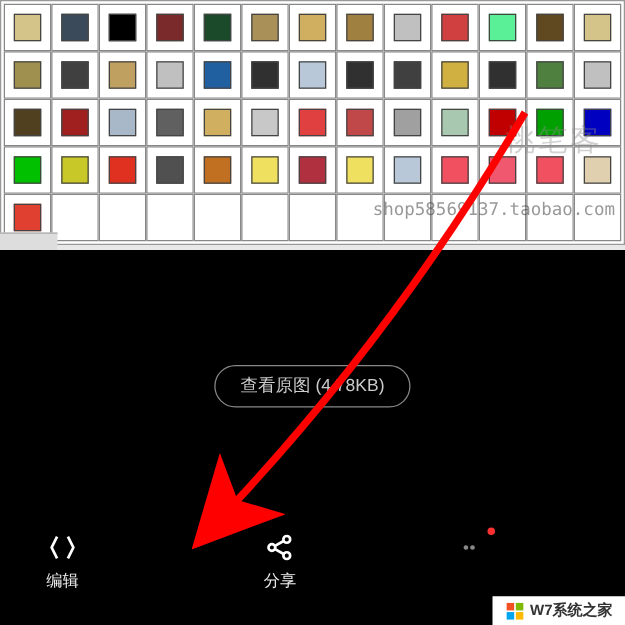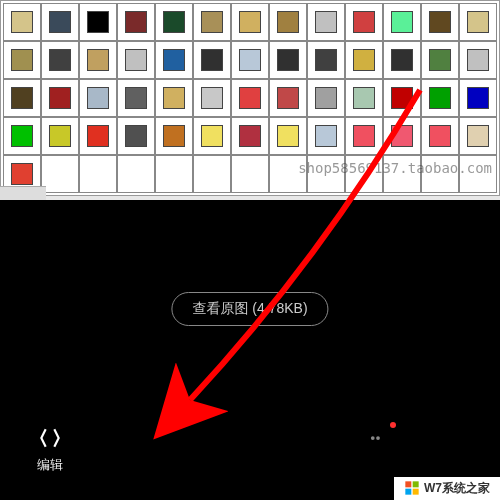--- a/index.html
+++ b/index.html
@@ -121,21 +121,21 @@
     .footer-logo {
       position: absolute;
       bottom: 0;
       right: 0;
       background: #fff;
       color: #333;
       font-size: 12px;
       font-weight: bold;
       padding: 3px 10px;
       display: flex;
-      align-items: flex-start;
+      align-items: flex-end;
       gap: 4px;
     }
     
     .small-sep {
       width: 46px;
       height: 14px;
       background: #ddd;
       position: absolute;
       bottom: 0;
       left: 0;
@@ -323,20 +323,21 @@
         <div class="swatch-cell"></div>
         <div class="swatch-cell"></div>
         <div class="swatch-cell"></div>
         <div class="swatch-cell"></div>
         <div class="swatch-cell"></div>
         <div class="swatch-cell"></div>
         <div class="swatch-cell"></div>
       </div>
   </div>
   <div class="small-sep"></div>
+  <div class="watermark-brand">桃笔客</div>
   <div class="watermark-shop">shop58569137.taobao.com</div>
 </div>
 
 <div class="black-area">
 
   <div class="view-orig-btn">
     <span>查看原图 (</span><span>4.78KB</span><span>)</span>
   </div>
 
   <svg class="arrow-svg" viewBox="0 0 500 400">
@@ -349,20 +350,31 @@
   </svg>
 
   <div class="bottom-bar">
     <div class="bb-item">
       <div class="bb-icon">
         <svg width="26" height="26" viewBox="0 0 24 24" fill="none" stroke="#fff" stroke-width="2">
             <path d="M8 4 L4 12 L8 20 M16 4 L20 12 L16 20"></path>
           </svg>
       </div>
       <div class="bb-label">编辑</div>
+    </div>
+    <div class="bb-item">
+      <div class="bb-icon">
+        <svg width="26" height="26" viewBox="0 0 24 24" fill="none" stroke="#fff" stroke-width="2">
+            <circle cx="6" cy="12" r="2.5"></circle>
+            <circle cx="17" cy="6" r="2.5"></circle>
+            <circle cx="17" cy="18" r="2.5"></circle>
+            <path d="M8 11 L15 7 M8 13 L15 17"></path>
+          </svg>
+      </div>
+      <div class="bb-label">分享</div>
     </div>
     <div class="bb-item" style="width:40px;">
       <div class="bb-icon" style="position:relative;">
         <svg width="18" height="18" viewBox="0 0 24 24" fill="#888">
             <circle cx="5" cy="12" r="2.5"></circle>
             <circle cx="12" cy="12" r="2.5"></circle>
           </svg>
         <div style="position:absolute;top:-2px;right:-4px;width:6px;height:6px;background:#ff3030;border-radius:50%;"></div>
       </div>
     </div>

